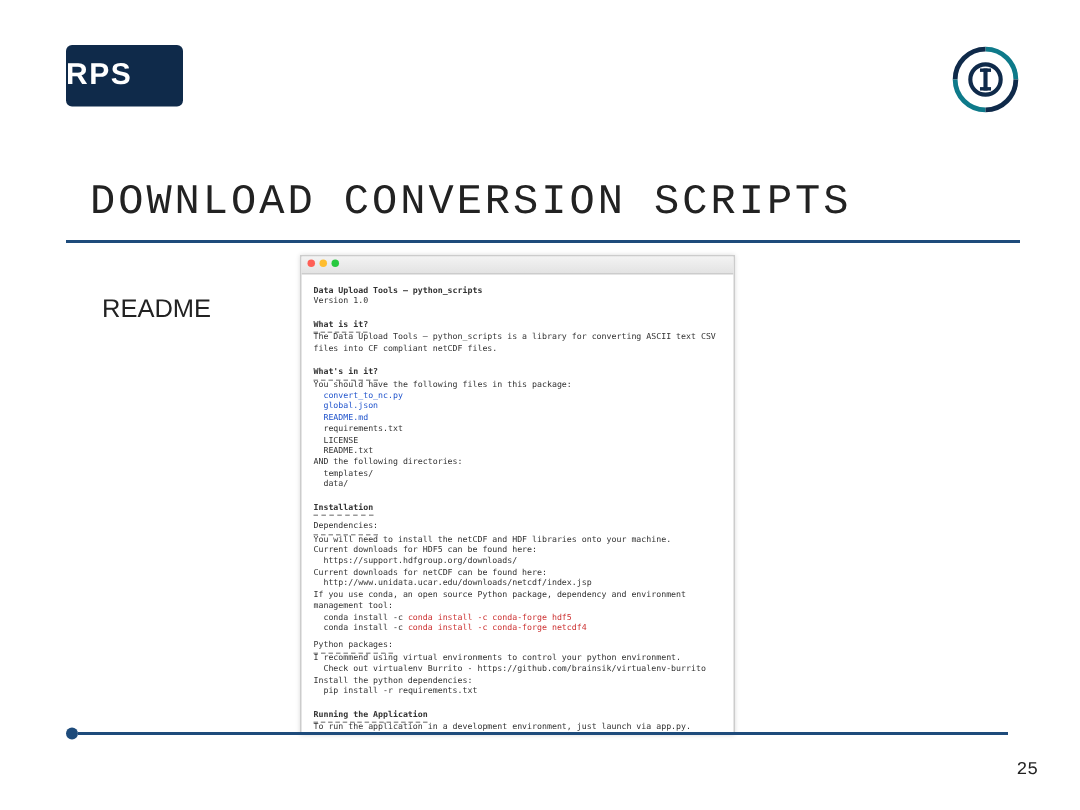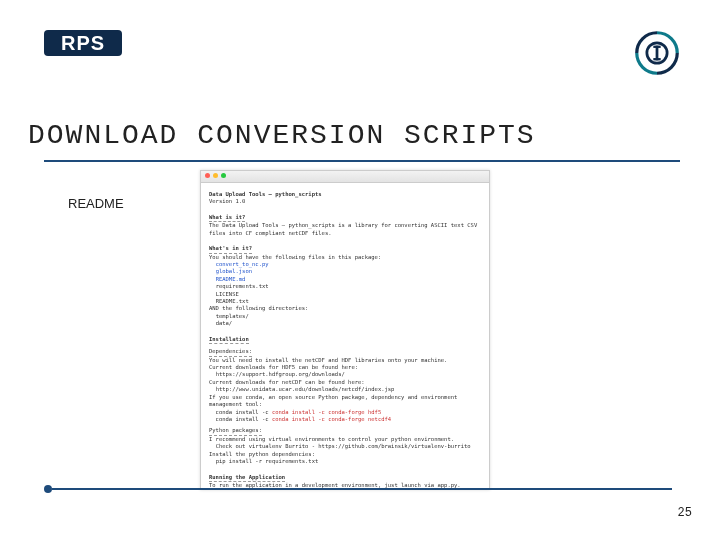--- a/index.html
+++ b/index.html
@@ -1,32 +1,32 @@
 <!DOCTYPE html>
 <html><head>
 <meta charset="utf-8">
 <style>
   * { margin:0; padding:0; box-sizing:border-box; }
   body { width:720px; height:540px; background:#fff; font-family:Arial,Helvetica,sans-serif; position:relative; overflow:hidden; }
 
   
   .topbar { position:absolute; top:0; left:0; right:0; height:40px; }
   .topbar .dark { position:absolute; top:0; left:0; width:115px; height:40px; background:#fff; }
-  .logo-box { position:absolute; top:30px; left:44px; width:78px; height:26px; background:#0F2A4A; border-radius:4px; display:flex; align-items:center; justify-content:center; }
+  .logo-box { position:absolute; top:30px; left:44px; width:78px; height:41px; background:#0F2A4A; border-radius:4px; display:flex; align-items:center; }
   .logo-text { color:#fff; font-weight:700; font-size:20px; letter-spacing:1px; font-family:Arial,sans-serif; }
 
   .corner-icon { position:absolute; top:30px; right:40px; width:46px; height:46px; }
   .corner-icon svg { width:100%; height:100%; }
 
   
-  .title { position:absolute; top:120px; left:28px; font-family:"Courier New",monospace; font-size:28px; letter-spacing:2px; color:#222; }
+  .title { position:absolute; top:120px; left:60px; font-family:"Courier New",monospace; font-size:28px; letter-spacing:2px; color:#222; }
   .title-rule { position:absolute; top:160px; left:44px; right:40px; height:2px; background:#1E4B7B; }
 
   
-  .readme-label { position:absolute; top:196px; left:68px; font-family:Arial,sans-serif; font-size:13px; color:#222; }
+  .readme-label { position:absolute; top:196px; left:68px; font-family:Arial,sans-serif; font-size:17px; color:#222; }
 
   
   .doc-window { position:absolute; top:170px; left:200px; width:290px; height:320px; border:1px solid #ccc; background:#fff; font-family:Menlo,Consolas,monospace; font-size:5.5px; line-height:1.35; color:#333; overflow:hidden; box-shadow:0 0 3px rgba(0,0,0,.15); }
   .doc-titlebar { height:12px; background:linear-gradient(#f3f3f3,#e3e3e3); border-bottom:1px solid #ccc; position:relative; }
   .tl-dots { position:absolute; left:4px; top:2px; display:flex; gap:3px; }
   .tl-dots span { width:5px; height:5px; border-radius:50%; display:inline-block; }
   .tl-red { background:#ff5f56; } .tl-yel { background:#ffbd2e; } .tl-grn { background:#27c93f; }
   .doc-body { padding:4px 8px 6px 8px; }
   .doc-body .h { font-weight:700; margin-top:4px; }
   .doc-body .uline { border-bottom:1px dashed #999; display:inline-block; }

